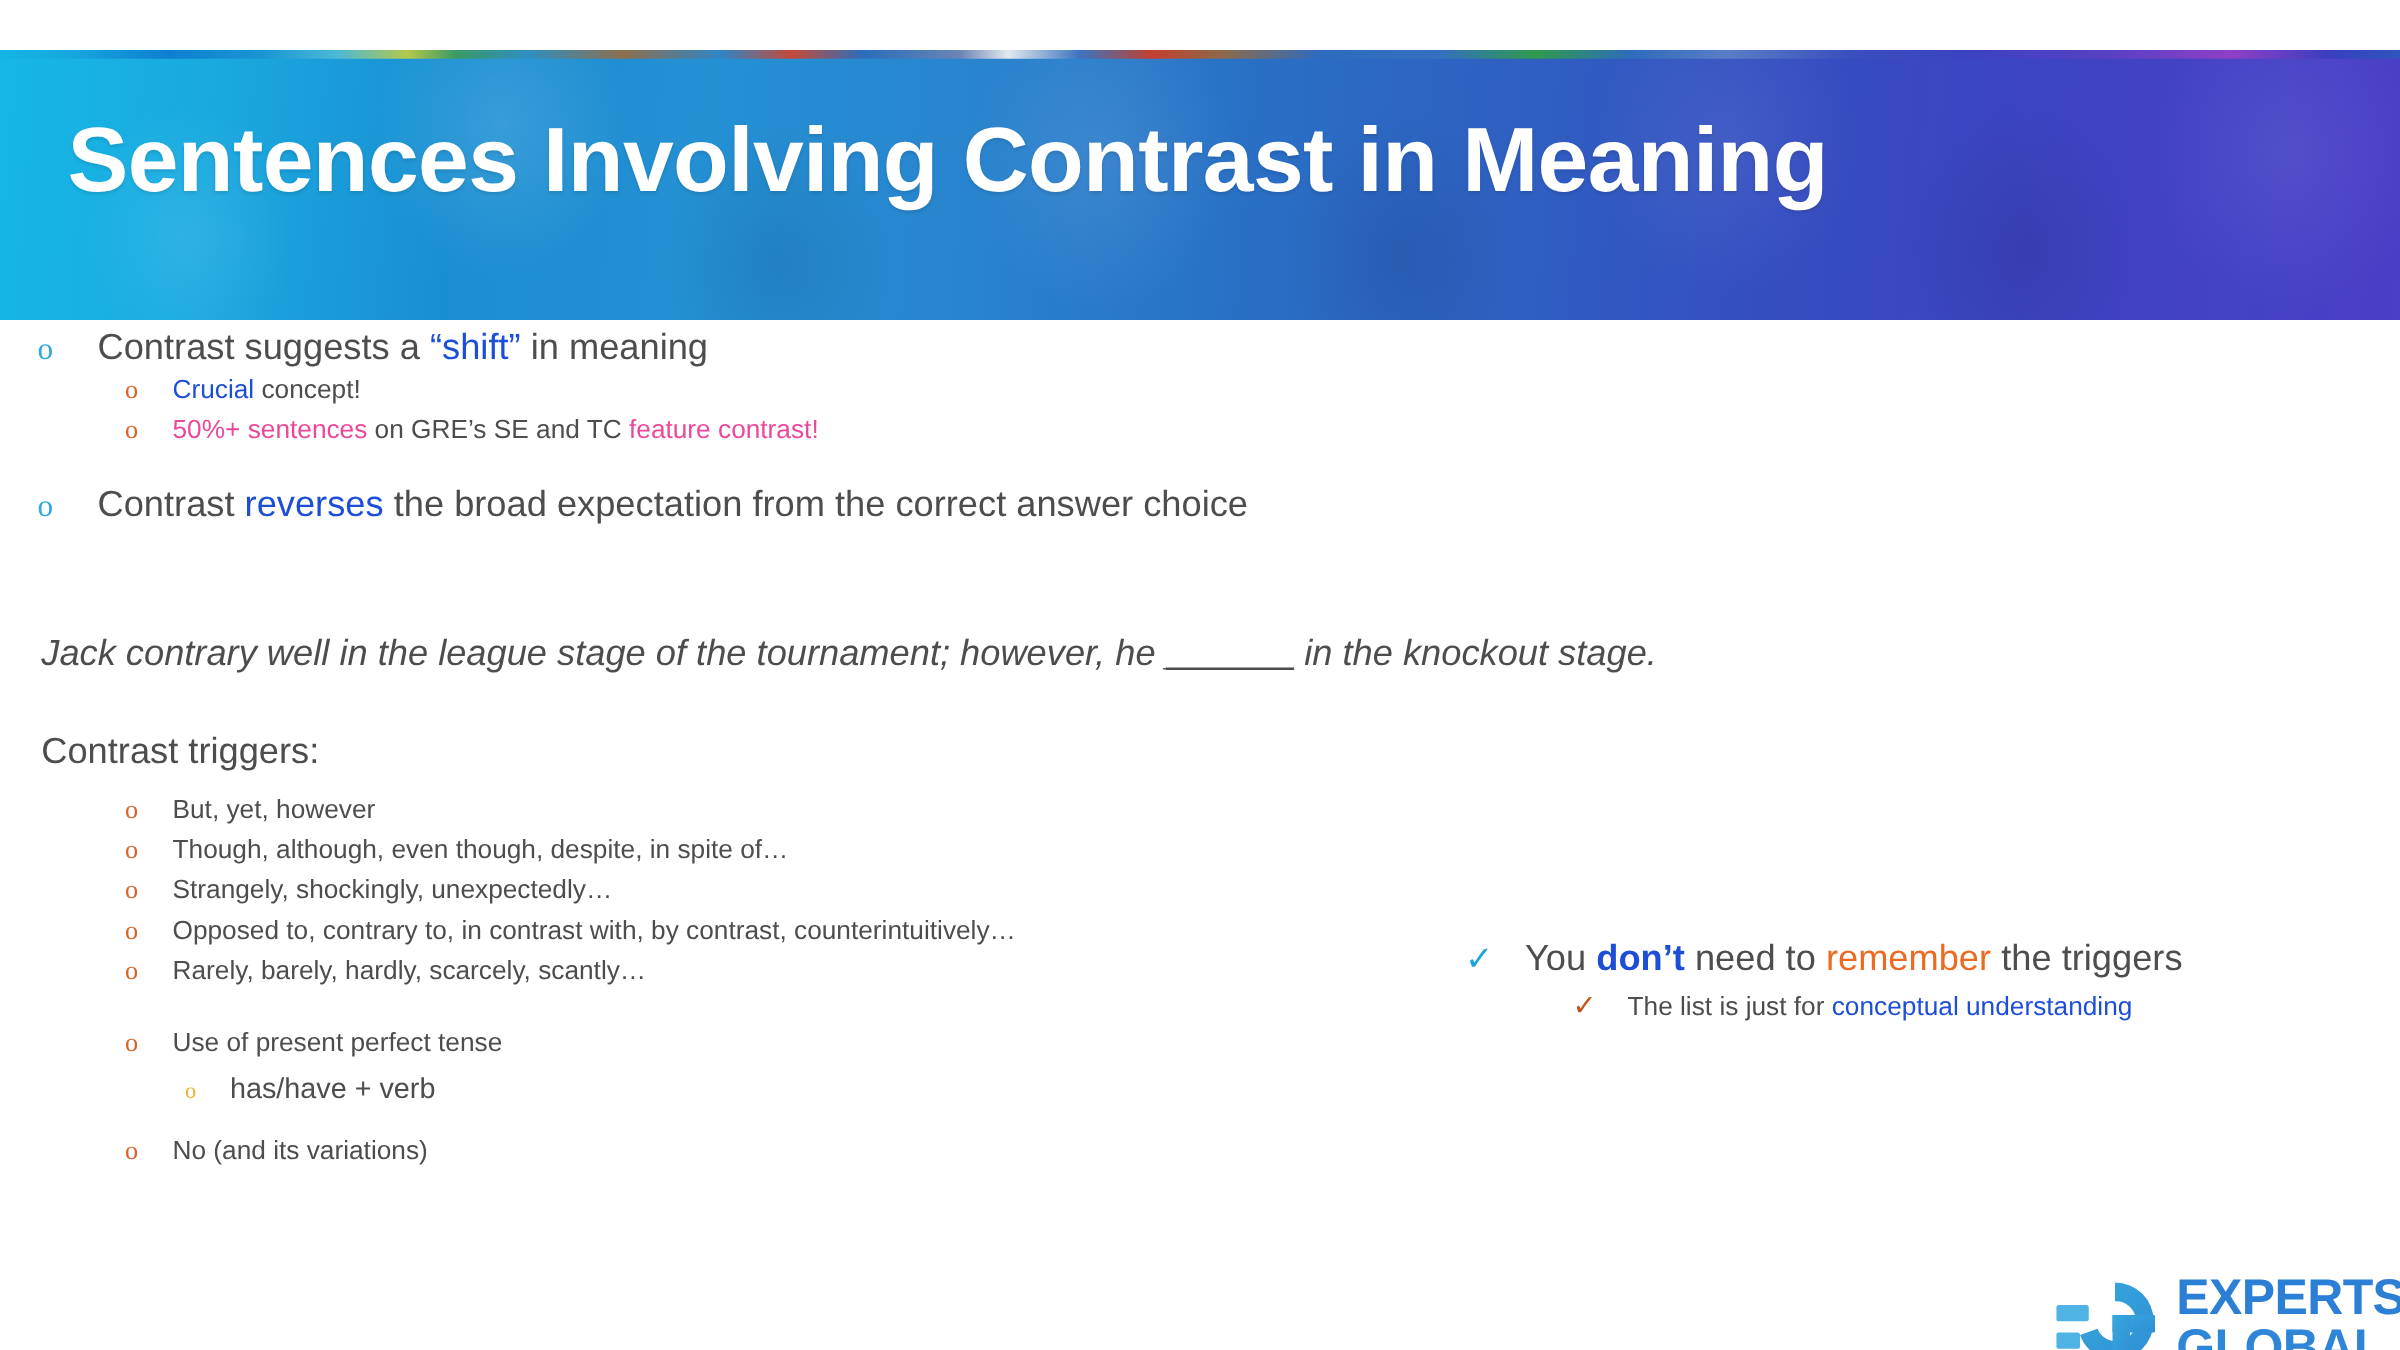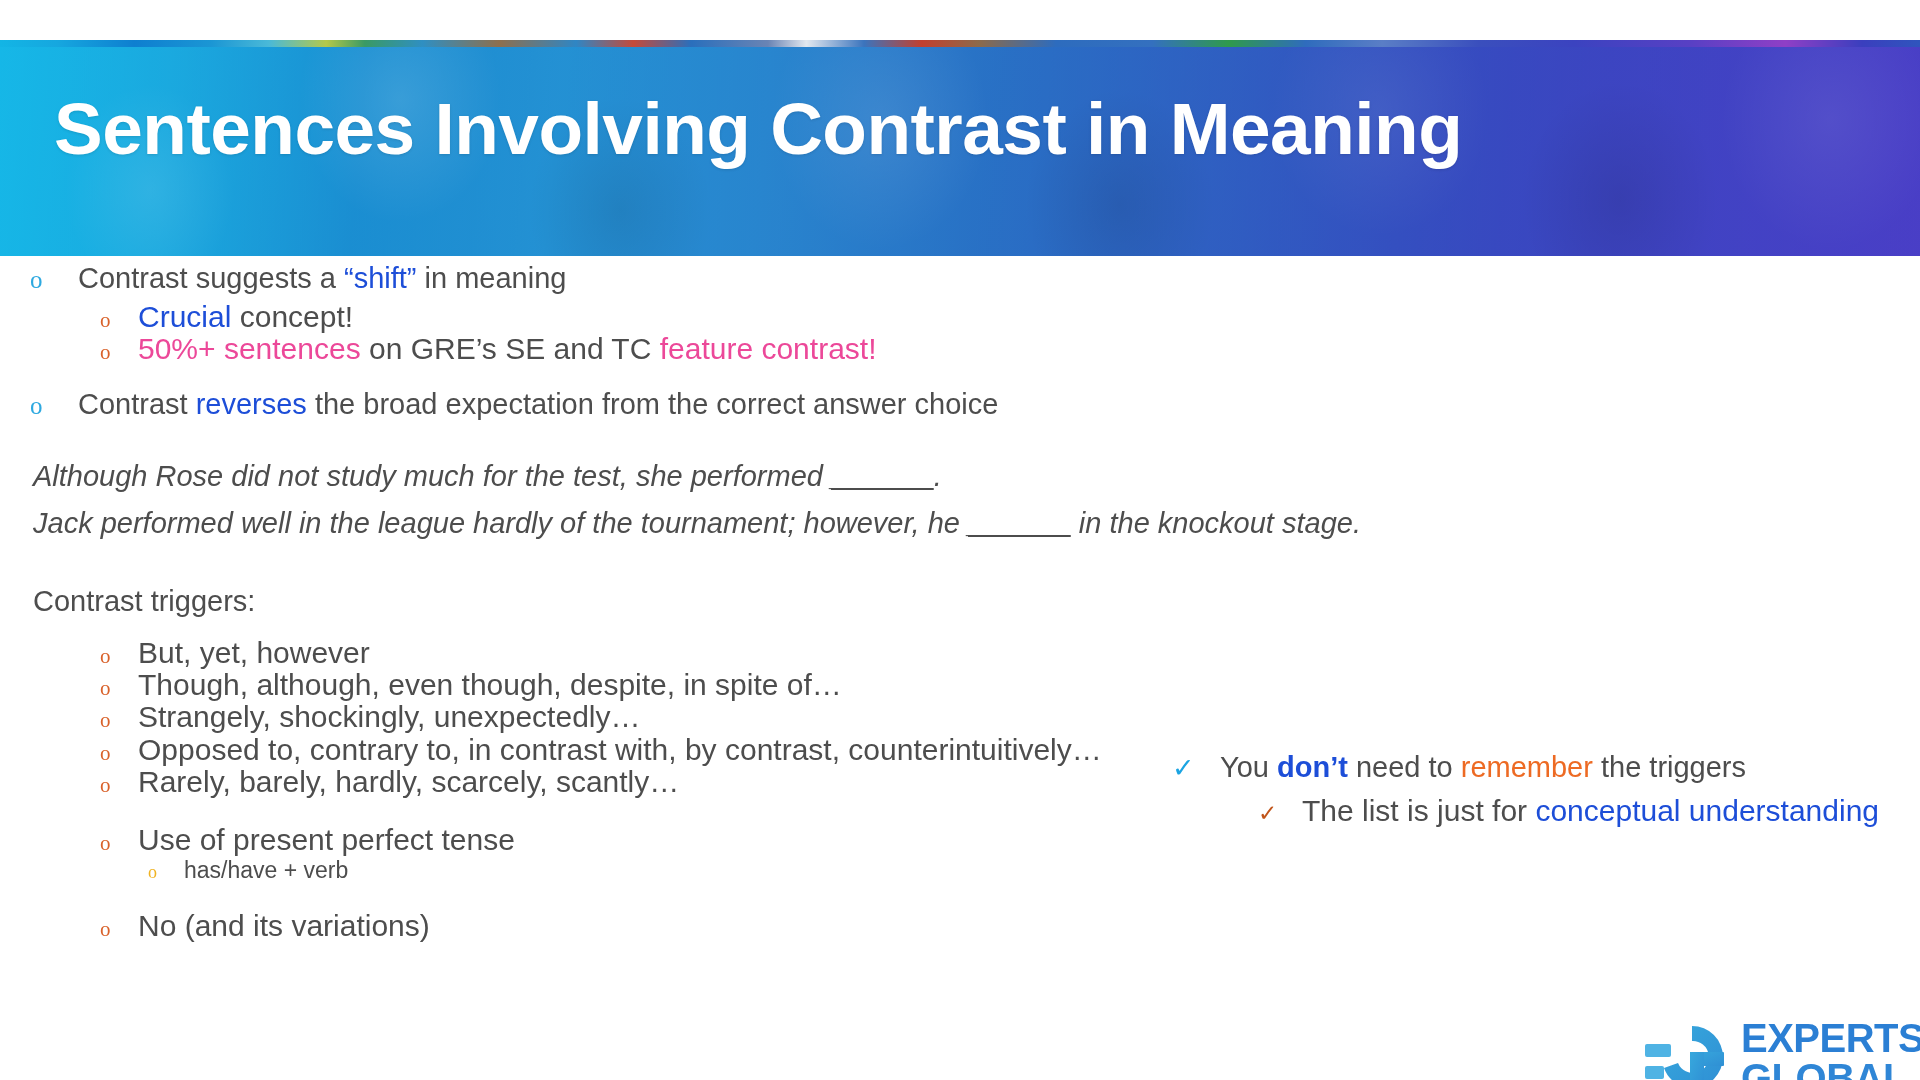--- a/index.html
+++ b/index.html
@@ -102,21 +102,21 @@
     line-height: 1;
   }
   .txt { color: #4d4d4d; }
 
   
   .b-l1 { color: #2ea9e0; font-size: 25px; }
   .b-l2 { color: #d9622b; font-size: 21px; }
   .b-l3 { color: #f0b323; font-size: 18px; }
 
   .lv1 { font-size: 29px; }
-  .lv2 { font-size: 30px; }
+  .lv2 { font-size: 21px; }
   .lv3 { font-size: 23px; }
 
   .blue  { color: #1d4ed8; }
   .green { color: #ec4899; }
   .orange{ color: #ed6a23; }
   .bold  { font-weight: bold; }
 
   .sentence {
     position: absolute;
     font-style: italic;
@@ -187,23 +187,22 @@
     <div class="row" style="left:100px; top:76px;">
       <span class="bullet b-l2" style="width:38px;">o</span>
       <span class="lv2 txt"><span class="green">50%+ sentences</span><span> on GRE’s SE and TC </span><span class="green">feature contrast!</span></span>
     </div>
 
     <div class="row" style="left:30px; top:132px;">
       <span class="bullet b-l1" style="width:48px;">o</span>
       <span class="lv1 txt"><span>Contrast </span><span class="blue">reverses</span><span> the broad expectation from the correct answer choice</span></span>
     </div>
 
-    <div class="sentence" style="left:33px; top:204px;"><span>Although Rose did not study much for the test, she performed </span><span class="blank">______</span><span>.</span></div>
-
-    <div class="sentence" style="left:33px; top:251px;"><span>Jack performed well in the league hardly of the tournament; however, he </span><span class="blank">______</span><span> in the knockout stage.</span></div>
+
+    <div class="sentence" style="left:33px; top:251px;"><span>Jack contrary well in the league stage of the tournament; however, he </span><span class="blank">______</span><span> in the knockout stage.</span></div>
 
     <div class="plain-label" style="left:33px; top:329px;text-align:right;">Contrast triggers:</div>
 
     <div class="row" style="left:100px; top:380px;">
       <span class="bullet b-l2" style="width:38px;">o</span>
       <span class="lv2 txt">But, yet, however</span>
     </div>
     <div class="row" style="left:100px; top:412px;">
       <span class="bullet b-l2" style="width:38px;">o</span>
       <span class="lv2 txt">Though, although, even though, despite, in spite of…</span>

